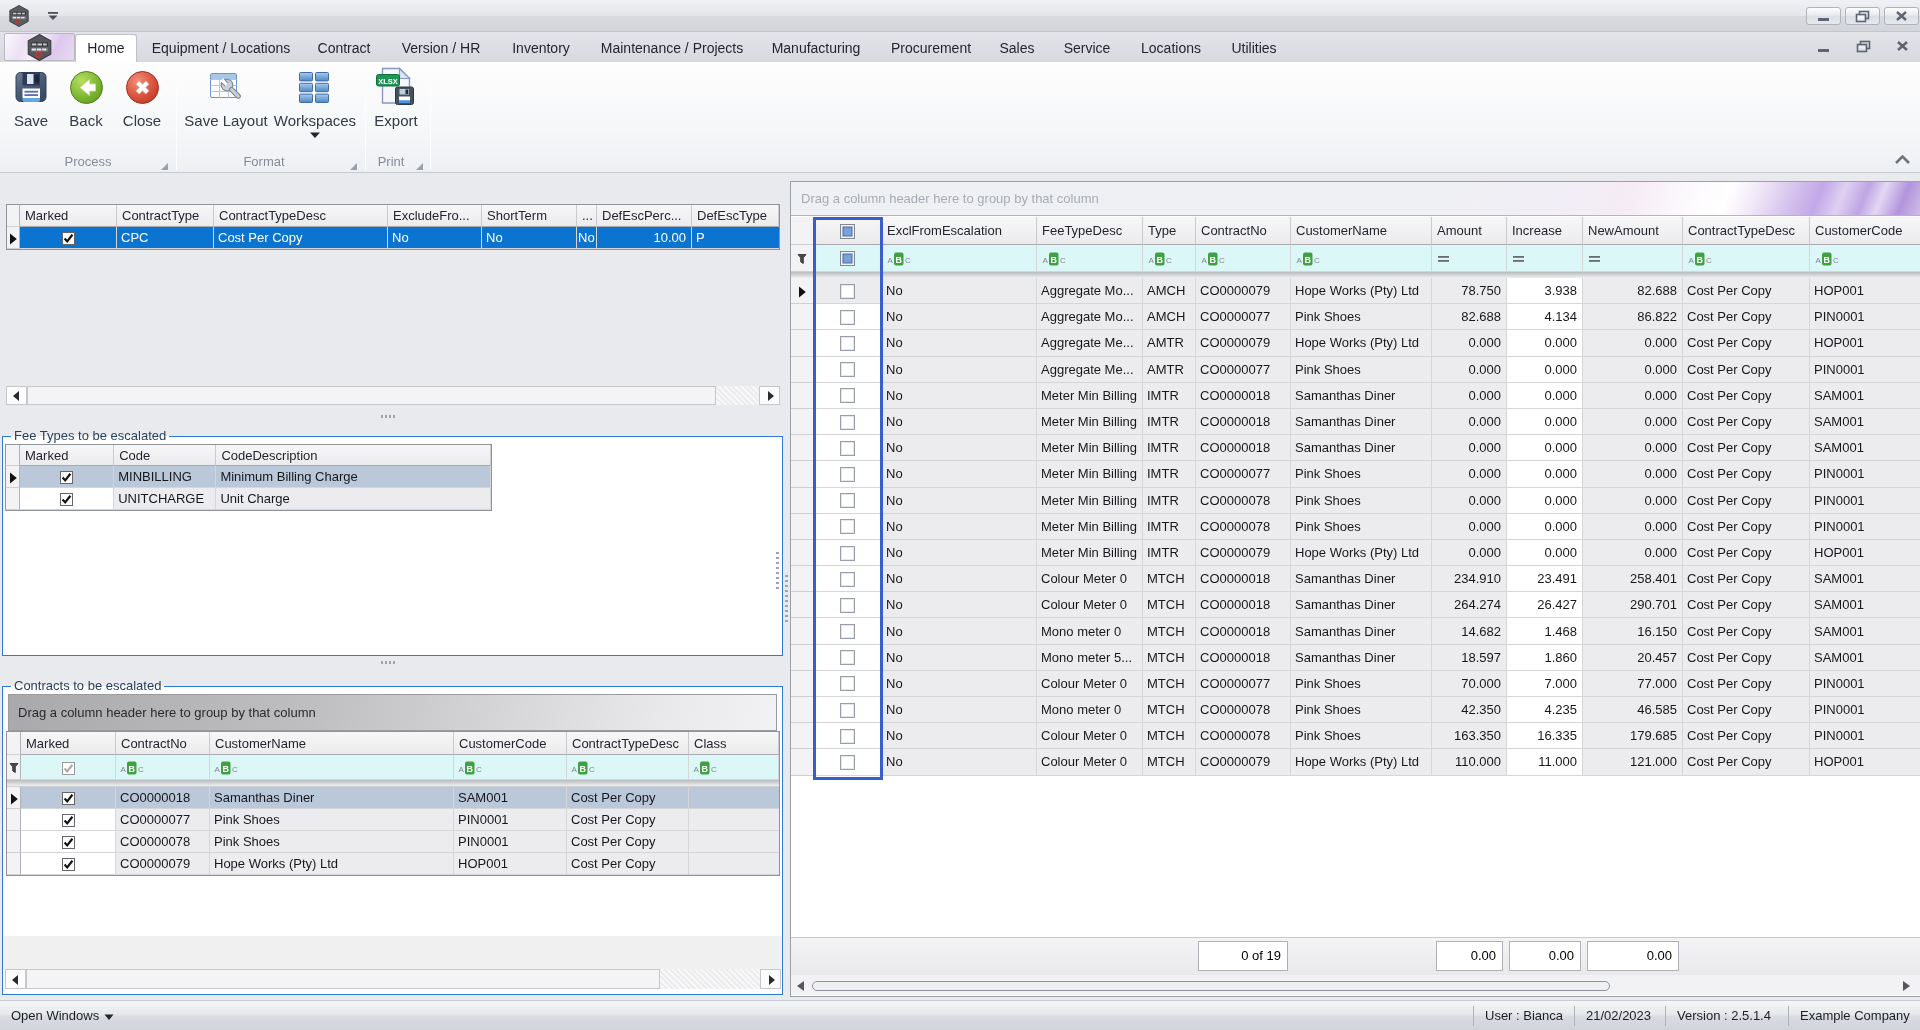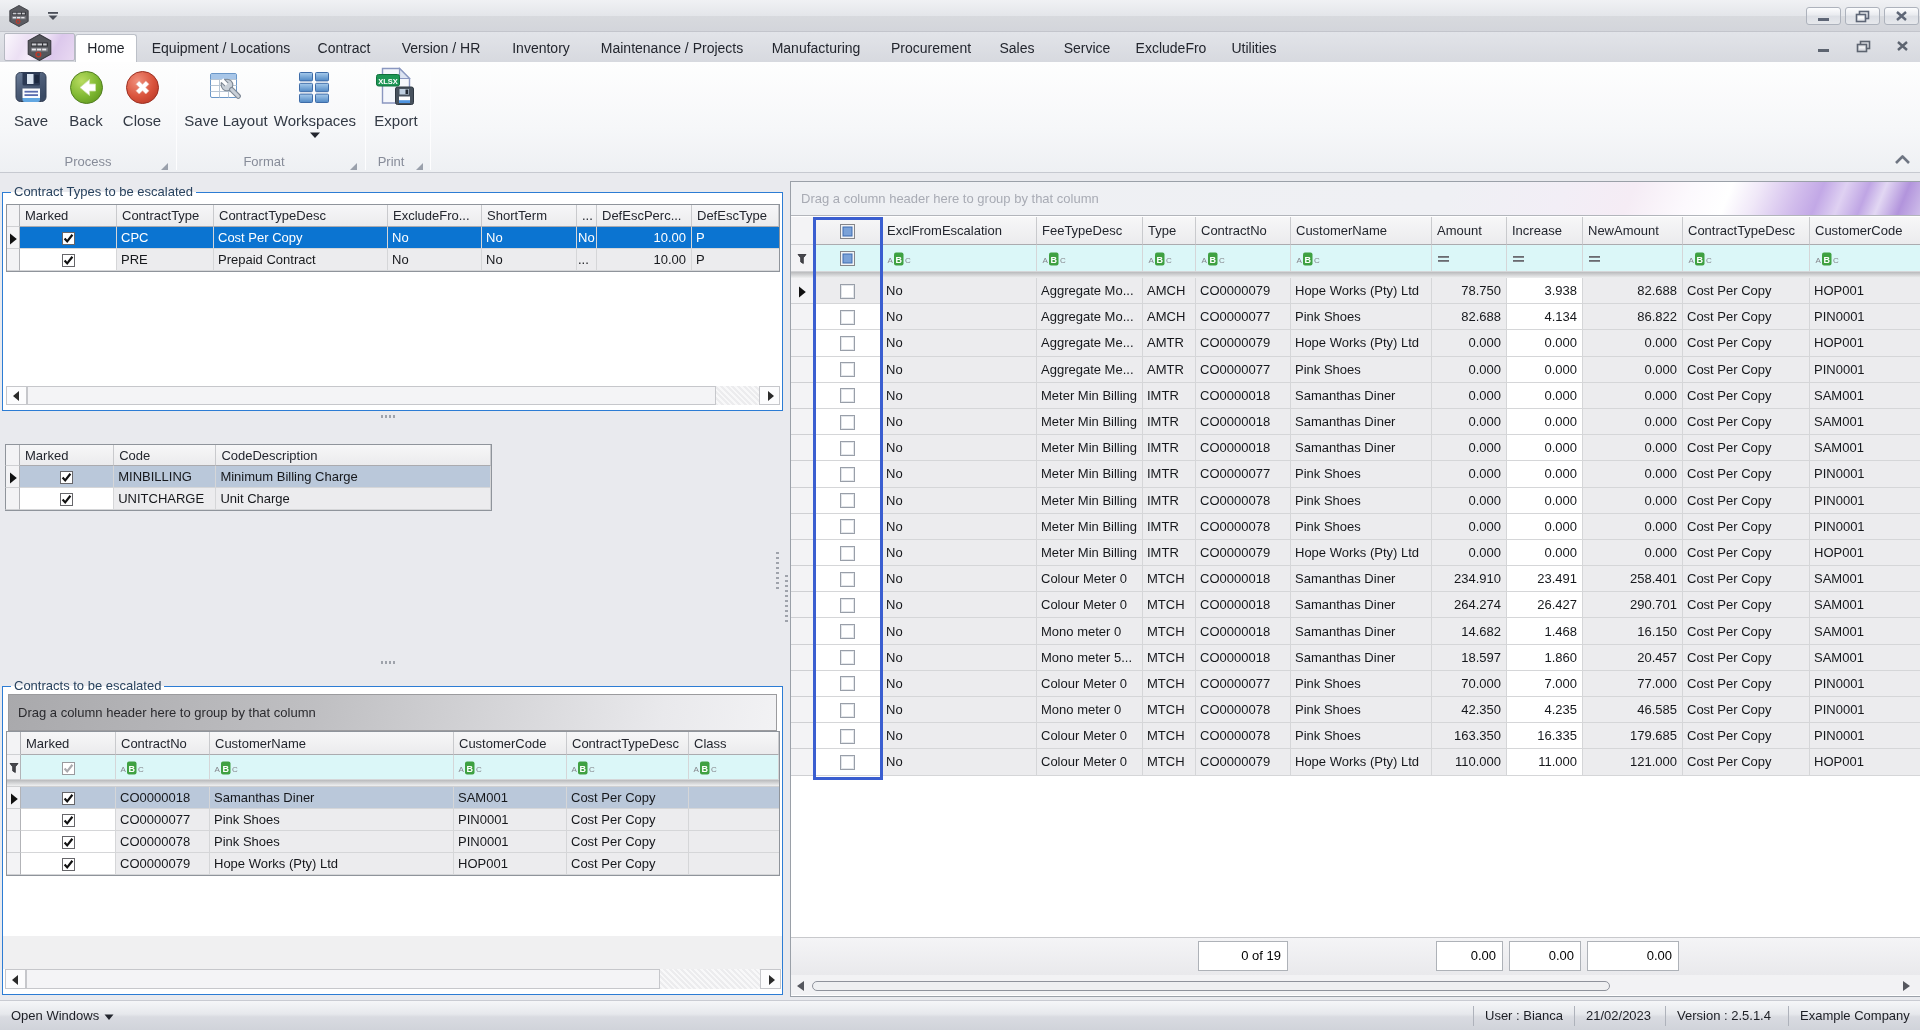--- a/index.html
+++ b/index.html
@@ -126,21 +126,21 @@
   <div id="tab-home">Home</div>
   <span class="rtab" style="left:221px">Equipment / Locations</span>
   <span class="rtab" style="left:344px">Contract</span>
   <span class="rtab" style="left:441px">Version / HR</span>
   <span class="rtab" style="left:541px">Inventory</span>
   <span class="rtab" style="left:672px">Maintenance / Projects</span>
   <span class="rtab" style="left:816px">Manufacturing</span>
   <span class="rtab" style="left:931px">Procurement</span>
   <span class="rtab" style="left:1017px">Sales</span>
   <span class="rtab" style="left:1087px">Service</span>
-  <span class="rtab" style="left:1171px">ExcludeFro</span>
+  <span class="rtab" style="left:1171px">Locations</span>
   <span class="rtab" style="left:1254px">Utilities</span>
   <svg class="mdibtn" style="left:1806px;position:absolute" width="35" height="16" viewBox="0 0 35 16">
       <rect x="12" y="10" width="11" height="3" fill="#5d6470"></rect>
     </svg>
   <svg class="mdibtn" style="left:1845px;position:absolute" width="35" height="16" viewBox="0 0 35 16">
       <rect x="15.5" y="2.5" width="9" height="7" fill="none" stroke="#5d6470" stroke-width="1.6"></rect>
       <rect x="12.5" y="5.5" width="9" height="7" fill="#dadce2" stroke="#5d6470" stroke-width="1.6"></rect>
       <rect x="14" y="7.5" width="6" height="2" fill="#f2f3f5"></rect>
   </svg>
   <svg class="mdibtn" style="left:1886px;position:absolute" width="33" height="16" viewBox="0 0 33 16">
@@ -255,22 +255,22 @@
   <div class="rgrouplbl" style="left:391px">Print</div>
   <div class="corner" style="left:416px"></div>
 
   <svg class="abs" style="left:1894px;top:91px" width="17" height="13" viewBox="0 0 17 13">
     <path d="M2 10 L8.5 3.5 L15 10" fill="none" stroke="#6e7582" stroke-width="2.6" stroke-linejoin="round"></path>
     <path d="M5.5 10.5 L8.5 7.5 L11.5 10.5" fill="none" stroke="#f2f3f5" stroke-width="2" stroke-linejoin="round"></path>
   </svg>
 </div>
 
 <div id="content">
-<div class="groupbox" style="left:2px;top:19px;width:781px;height:219px">
-      <span class="gblabel">Contract Types to be escalated</span>
+<div class="groupbox" style="left:2px;top:263px;width:781px;height:220px">
+      <span class="gblabel">Fee Types to be escalated</span>
     </div>
 <div class="groupbox" style="left:2px;top:513px;width:781px;height:309px">
       <span class="gblabel">Contracts to be escalated</span>
     </div>
 <div class="abs" style="left:6px;top:31px;border:1px solid #8f949b">
       <table class="grid" style="width:772px">
         <colgroup>
           <col style="width:13px">
           <col style="width:97px">
           <col style="width:97px">
@@ -301,34 +301,20 @@
                 <rect x="0.5" y="0.5" width="12" height="12" fill="#fff" stroke="#66666a"></rect>
                 <path d="M2.6 6.5 L5.2 9.4 L10.4 2.8" fill="none" stroke="#111" stroke-width="2.2"></path>
               </svg></td>
             <td class="gc selblue">CPC</td>
             <td class="gc selblue">Cost Per Copy</td>
             <td class="gc selblue">No</td>
             <td class="gc selblue">No</td>
             <td class="gc selblue" style="padding:0 1px">No</td>
             <td class="gc selblue num">10.00</td>
             <td class="gc selblue" style="border-right:none">P</td>
-          </tr>
-          <tr style="height:22px">
-            <td class="gind" style="text-align:center;padding:0"></td>
-            <td class="gcw" style="text-align:center;padding:0"><svg width="13" height="13" viewBox="0 0 13 13" style="vertical-align:middle">
-                <rect x="0.5" y="0.5" width="12" height="12" fill="#fff" stroke="#66666a"></rect>
-                <path d="M2.6 6.5 L5.2 9.4 L10.4 2.8" fill="none" stroke="#111" stroke-width="2.2"></path>
-              </svg></td>
-            <td class="gc">PRE</td>
-            <td class="gc">Prepaid Contract</td>
-            <td class="gc">No</td>
-            <td class="gc">No</td>
-            <td class="gc" style="padding:0 1px">...</td>
-            <td class="gc num">10.00</td>
-            <td class="gc" style="border-right:none">P</td>
           </tr>
         </tbody>
       </table>
     </div>
 <div class="sb" style="left:6px;top:213px;width:774px;height:19px">
       <div class="sbbtn" style="left:0">
         <div class="tri-l" style="top:4px"></div>
       </div>
       <div class="sbbtn" style="left:753px">
         <div class="tri-r" style="top:4px"></div>

